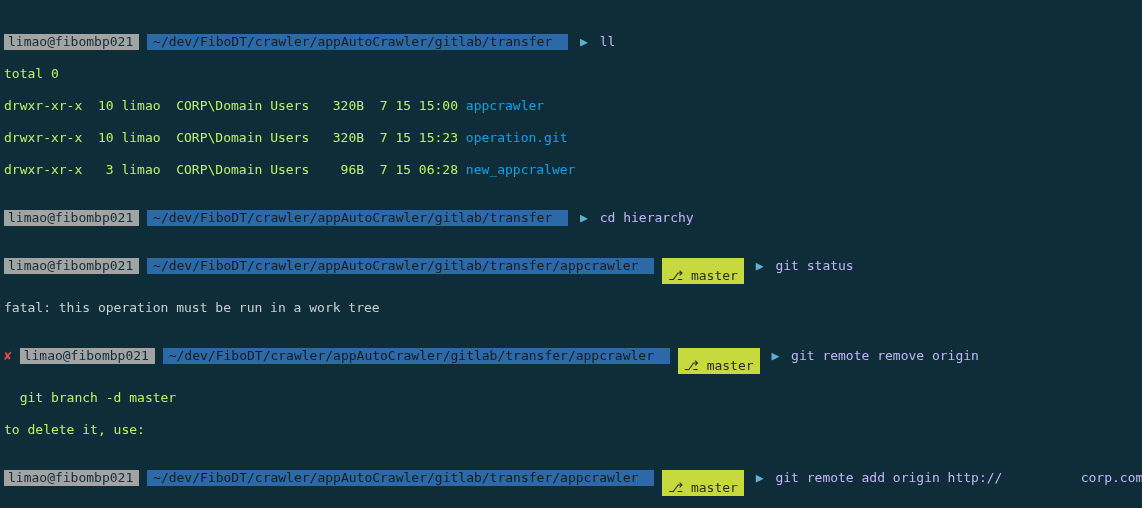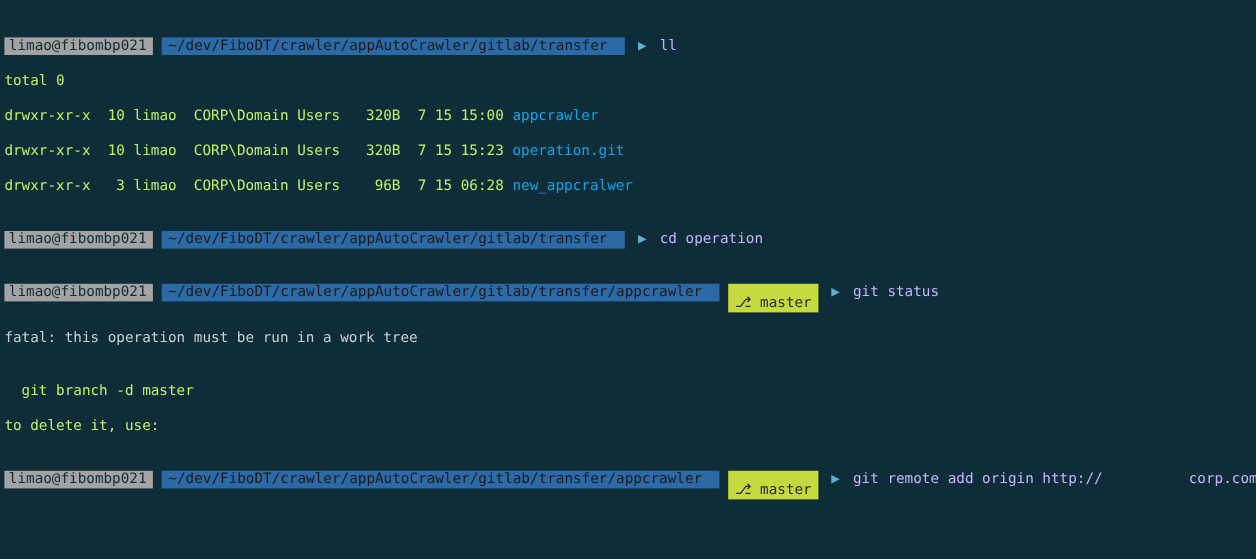--- a/index.html
+++ b/index.html
@@ -22,25 +22,26 @@
 <body>
 
 <div class="terminal">
 
 <span class="line"><span class="seg user-seg">limao@fibombp021</span> <span class="seg path-seg">~/dev/FiboDT/crawler/appAutoCrawler/gitlab/transfer</span> <span class="arrow-in">▶</span> <span class="cmd">ll</span></span>
 <span class="line out">total 0</span>
 <span class="line"><span class="out">drwxr-xr-x</span>  <span class="out">10</span> <span class="out">limao</span>  <span class="out">CORP\Domain Users</span>   <span class="out">320B</span>  <span class="out">7 15 15:00</span> <span class="out-strong">appcrawler</span></span>
 <span class="line"><span class="out">drwxr-xr-x</span>  <span class="out">10</span> <span class="out">limao</span>  <span class="out">CORP\Domain Users</span>   <span class="out">320B</span>  <span class="out">7 15 15:23</span> <span class="out-strong">operation.git</span></span>
 <span class="line"><span class="out">drwxr-xr-x</span>   <span class="out">3</span> <span class="out">limao</span>  <span class="out">CORP\Domain Users</span>    <span class="out">96B</span>  <span class="out">7 15 06:28</span> <span class="out-strong">new_appcralwer</span></span>
 
-<span class="line"><span class="seg user-seg">limao@fibombp021</span> <span class="seg path-seg">~/dev/FiboDT/crawler/appAutoCrawler/gitlab/transfer</span> <span class="arrow-in">▶</span> <span class="cmd">cd operation</span></span>
+<span class="line"><span class="seg user-seg">limao@fibombp021</span> <span class="seg path-seg">~/dev/FiboDT/crawler/appAutoCrawler/gitlab/transfer</span> <span class="arrow-in">▶</span> <span class="cmd">cd hierarchy</span></span>
 
 <span class="line"><span class="seg user-seg">limao@fibombp021</span> <span class="seg path-seg">~/dev/FiboDT/crawler/appAutoCrawler/gitlab/transfer/appcrawler</span> <span class="seg branch-seg"><span class="branch-ico">⎇</span> <span>master</span></span> <span class="arrow-in">▶</span> <span class="cmd">git status</span></span>
 <span class="line fatal">fatal: this operation must be run in a work tree</span>
 
+<span class="line"><span class="red-x">✘</span> <span class="seg user-seg">limao@fibombp021</span> <span class="seg path-seg">~/dev/FiboDT/crawler/appAutoCrawler/gitlab/transfer/appcrawler</span> <span class="seg branch-seg"><span class="branch-ico">⎇</span> <span>master</span></span> <span class="arrow-in">▶</span> <span class="cmd">git remote remove origin</span></span>
 <span class="line out">  git branch -d master</span>
 <span class="line out">to delete it, use:</span>
 
 <span class="line"><span class="seg user-seg">limao@fibombp021</span> <span class="seg path-seg">~/dev/FiboDT/crawler/appAutoCrawler/gitlab/transfer/appcrawler</span> <span class="seg branch-seg"><span class="branch-ico">⎇</span> <span>master</span></span> <span class="arrow-in">▶</span> <span class="cmd"><span>git remote add origin http://</span><span class="redacted">          </span><span>corp.com:12310/data_</span></span></span>
 
 
 
 
 
 

